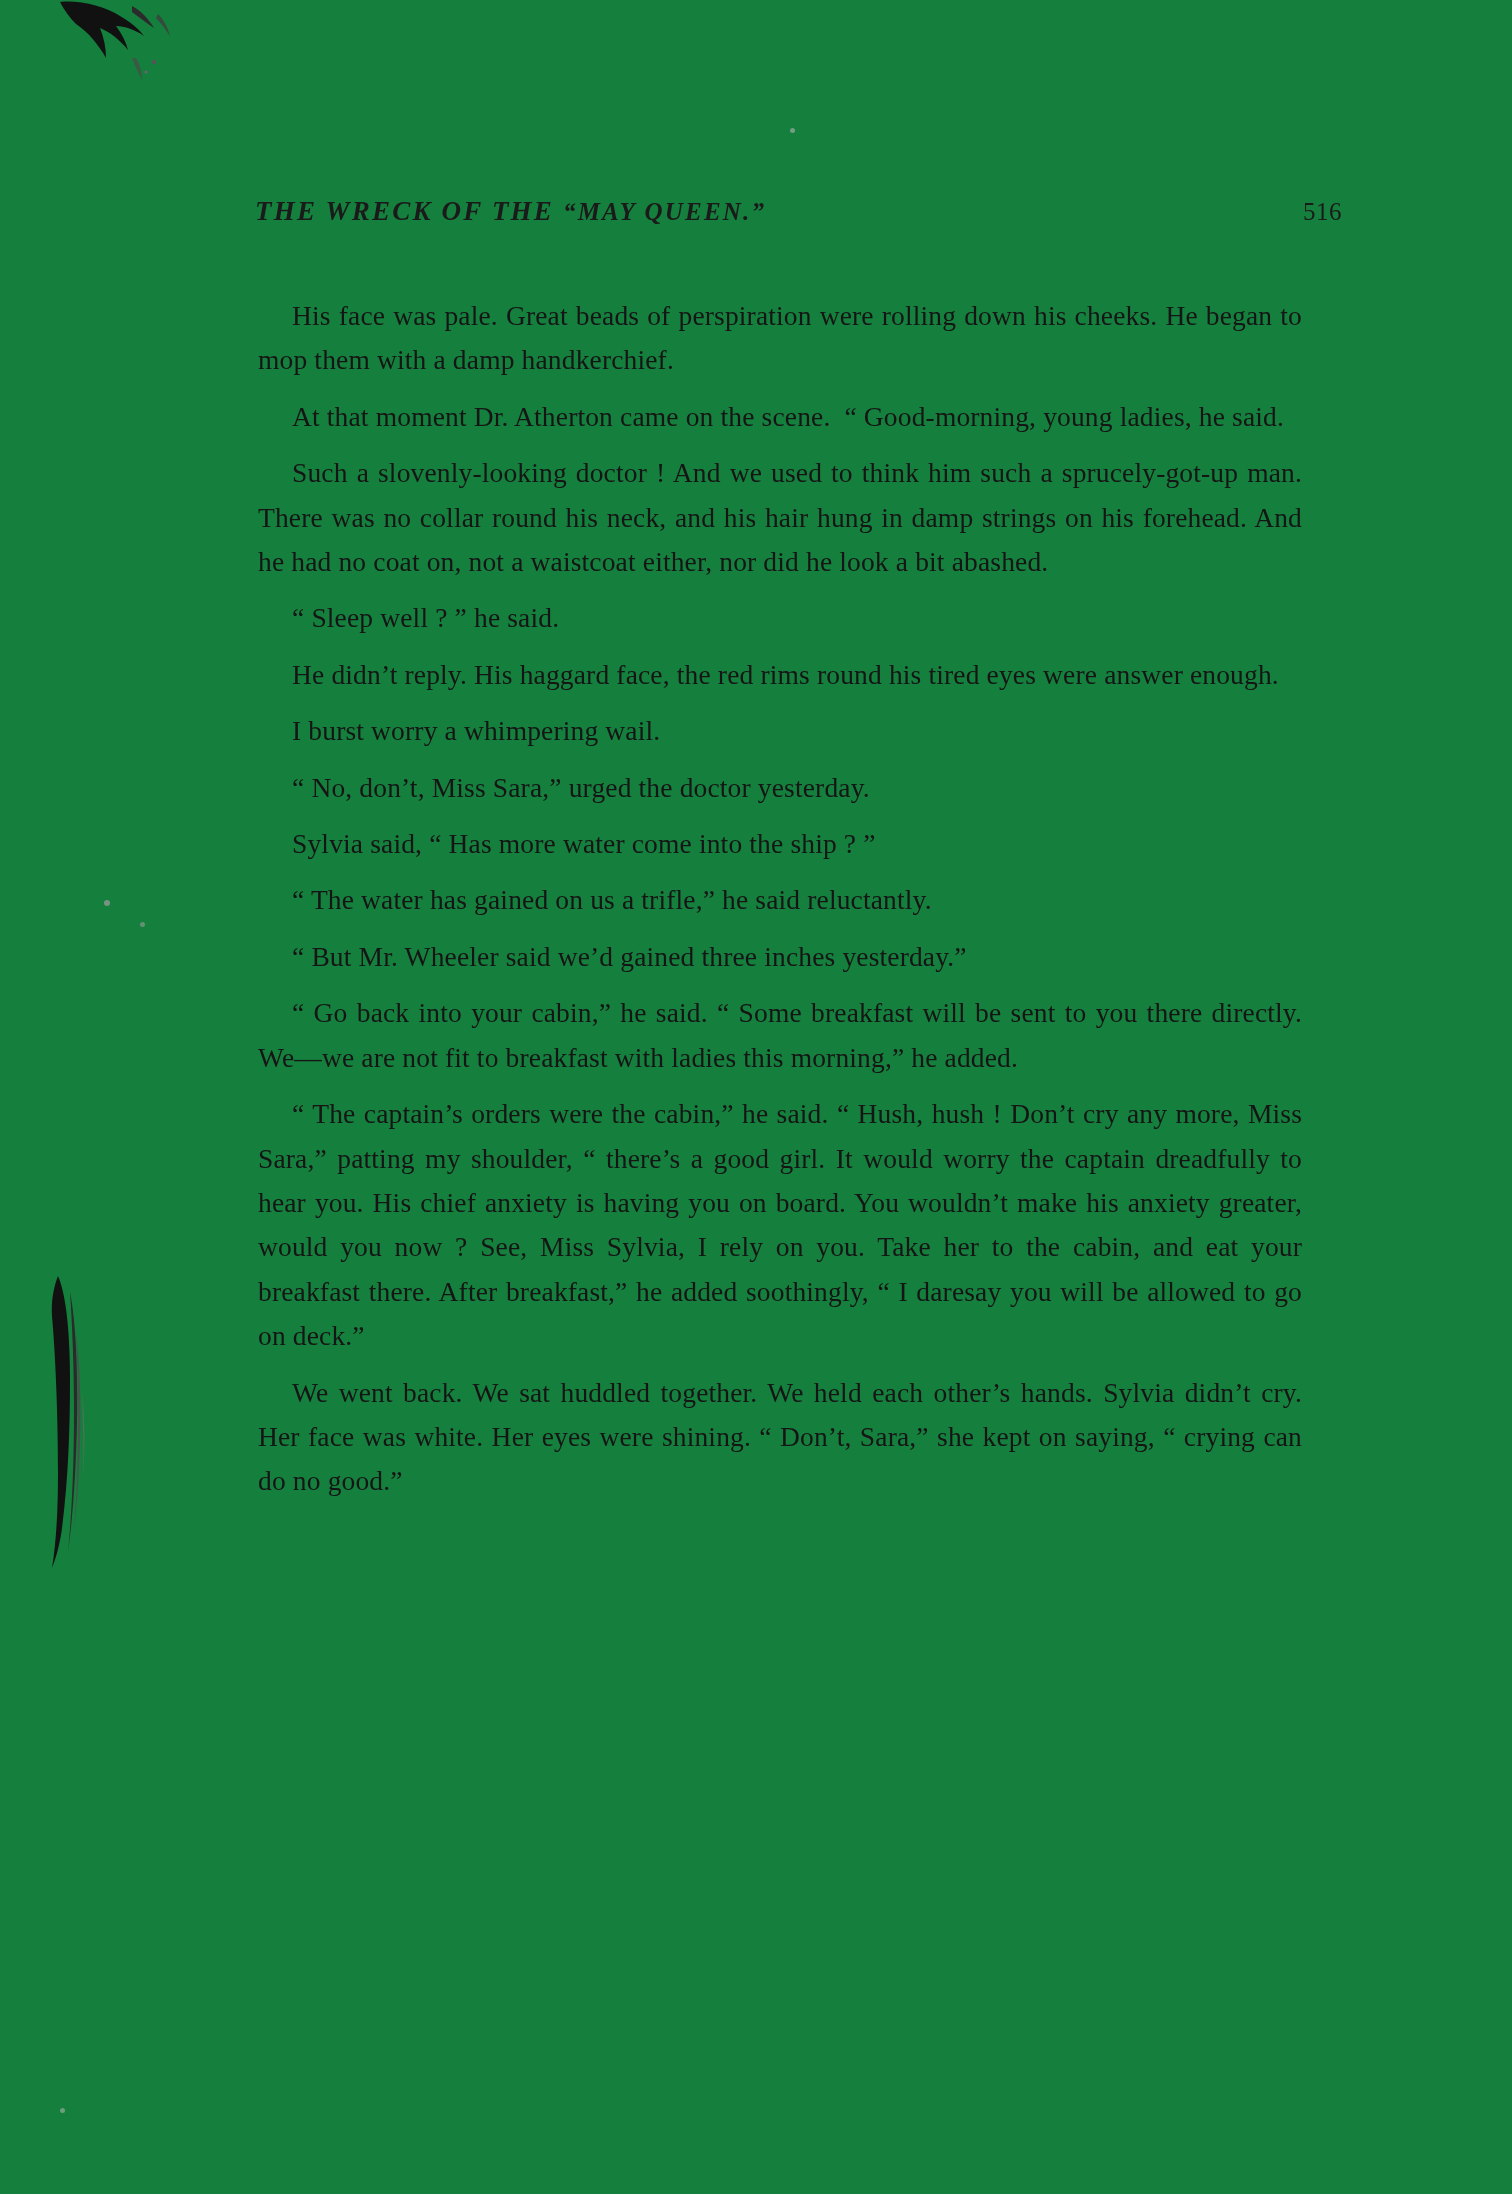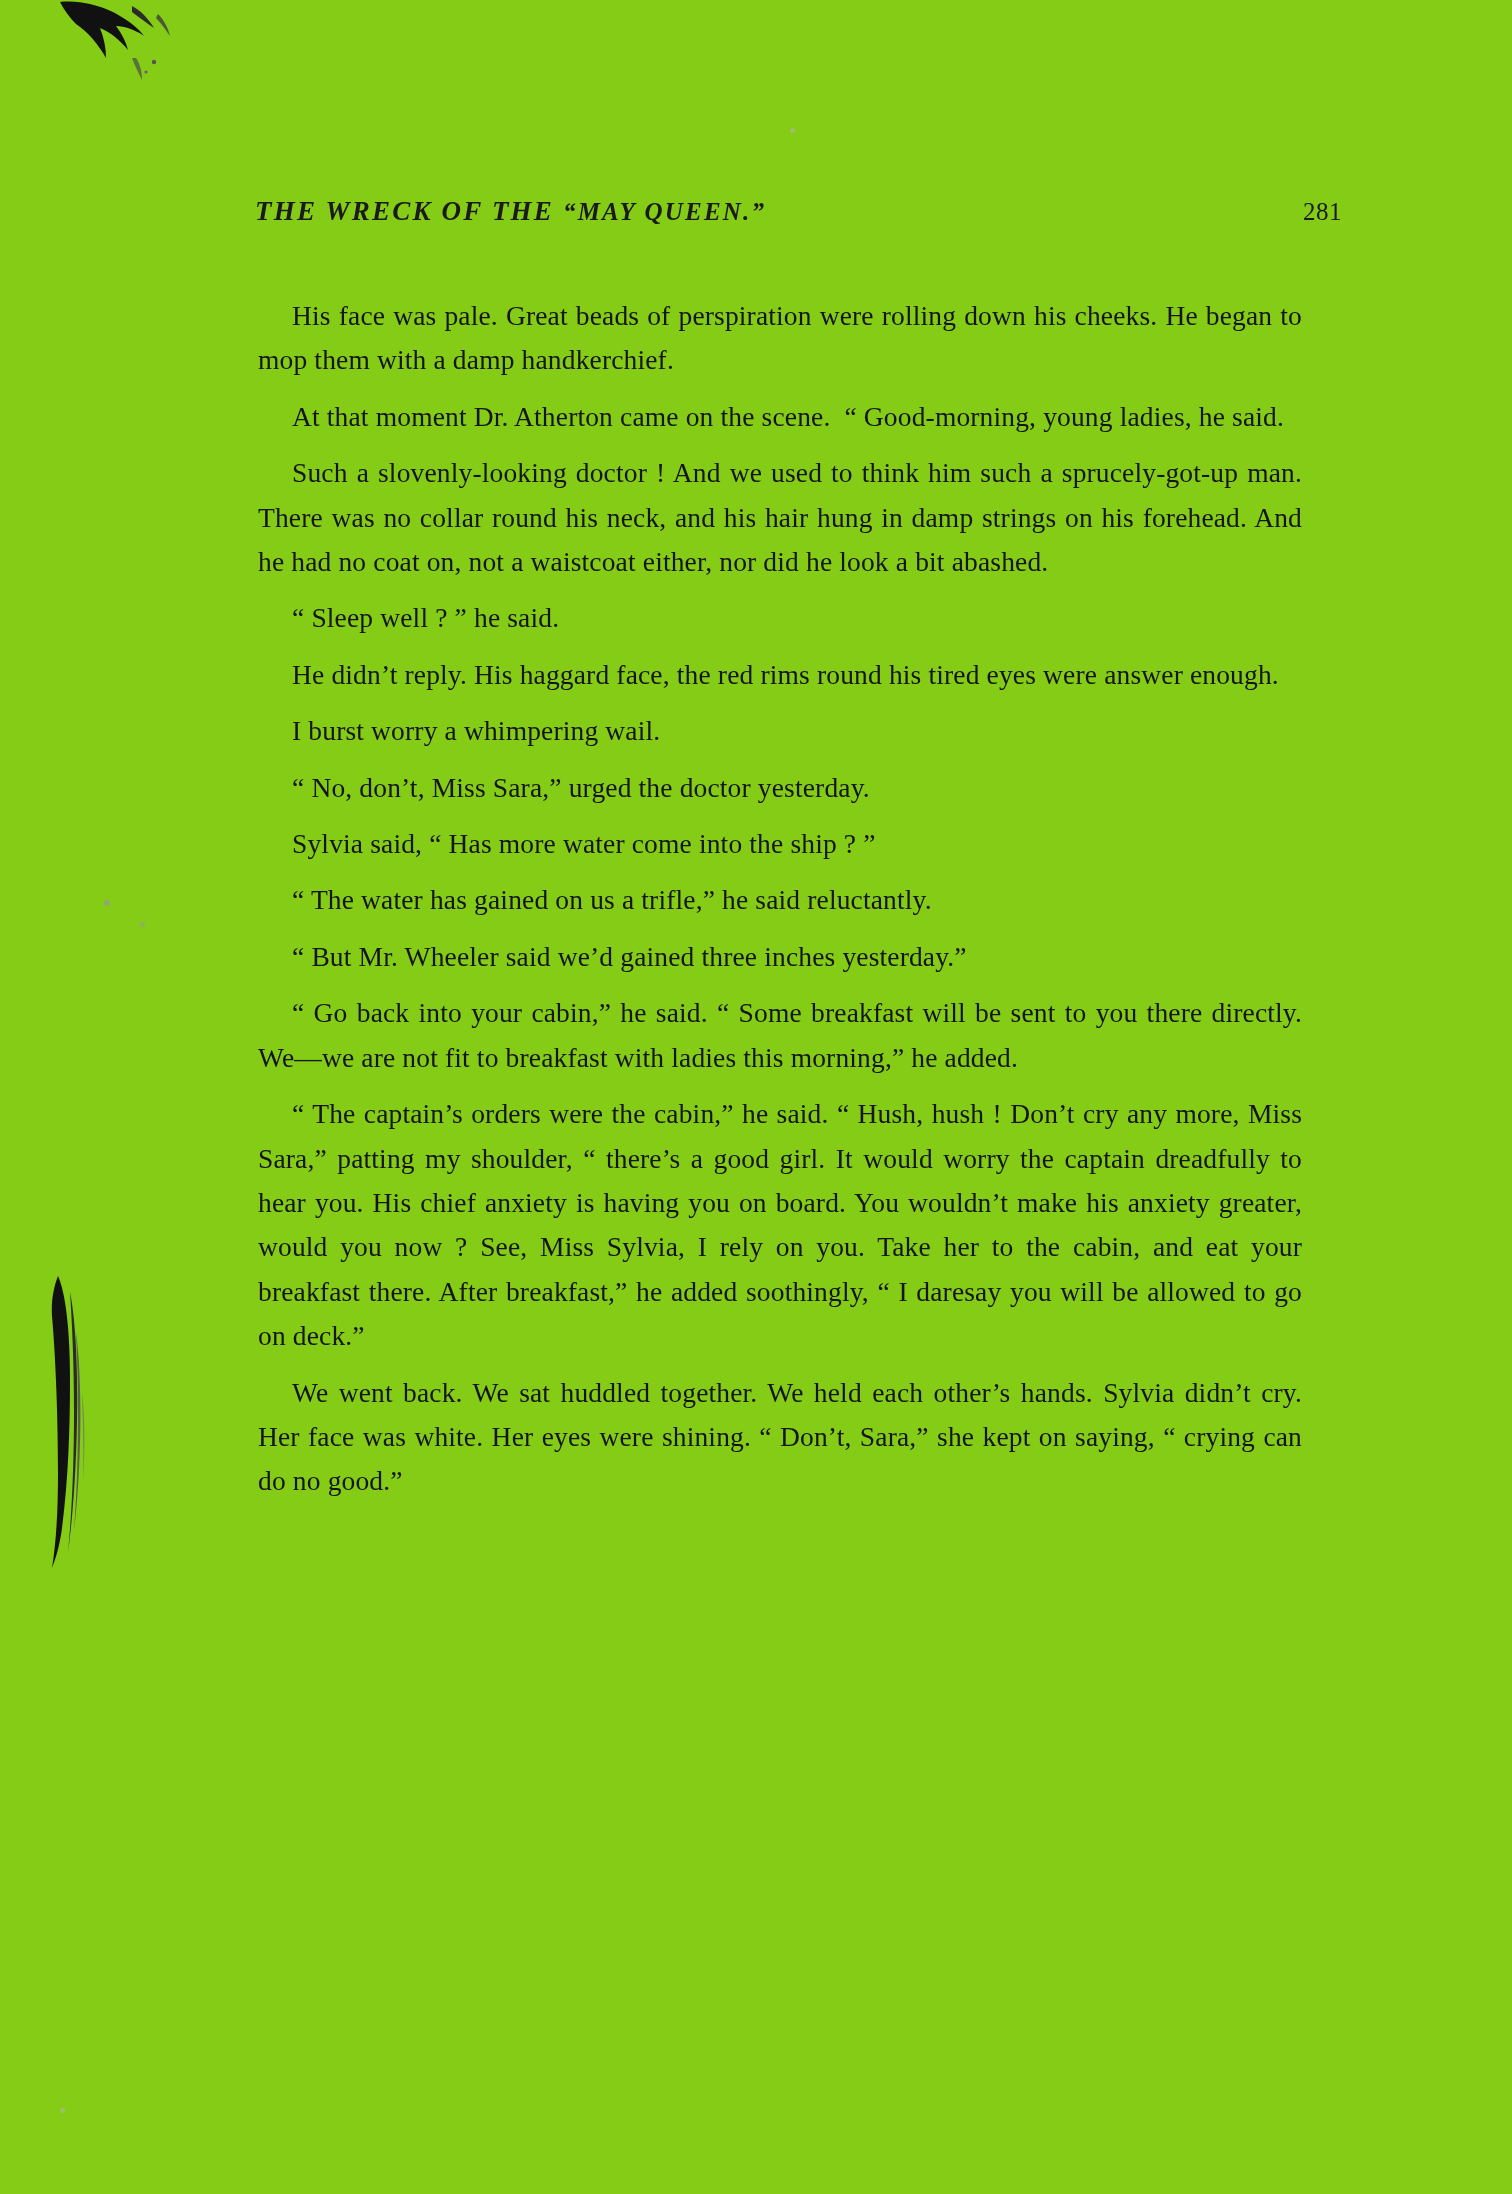--- a/index.html
+++ b/index.html
@@ -12,21 +12,21 @@
     height: 2194px;
     position: relative;
     font-family: "Liberation Serif", serif;
     color: #141414;
     overflow: hidden;
   }
 
   .page {
     position: absolute;
     inset: 0;
-    background: #84cc16;
+    background: #15803d;
   }
 
   
   .smudge-top {
     position: absolute;
     top: 0;
     left: 58px;
     width: 120px;
     height: 92px;
     pointer-events: none;
@@ -154,21 +154,21 @@
   <div class="stray-1"></div>
   <div class="stray-2"></div>
   <div class="stray-3"></div>
   <div class="stray-4"></div>
 
   <div class="header">
     <div class="header-title">
       <span>THE WRECK OF THE</span>
       <span class="quoted">“MAY QUEEN.”</span>
     </div>
-    <div class="header-page">281</div>
+    <div class="header-page">516</div>
   </div>
 
   <div class="textblock">
     <p>His face was pale.  Great beads of perspiration were rolling down his cheeks.  He began to mop them with a damp handkerchief.</p>
     <p>
       <span>At that moment Dr. Atherton came on the scene.&nbsp; “&nbsp;Good-</span><span class="it">morning, young ladies,</span><span>&nbsp;he said.</span>
     </p>
     <p>Such a slovenly-looking doctor !  And we used to think him such a sprucely-got-up man.  There was no collar round his neck, and his hair hung in damp strings on his forehead.  And he had no coat on, not a waistcoat either, nor did he look a bit abashed.</p>
     <p>“ Sleep well ? ” he said.</p>
     <p>He didn’t reply.  His haggard face, the red rims round his tired eyes were answer enough.</p>

